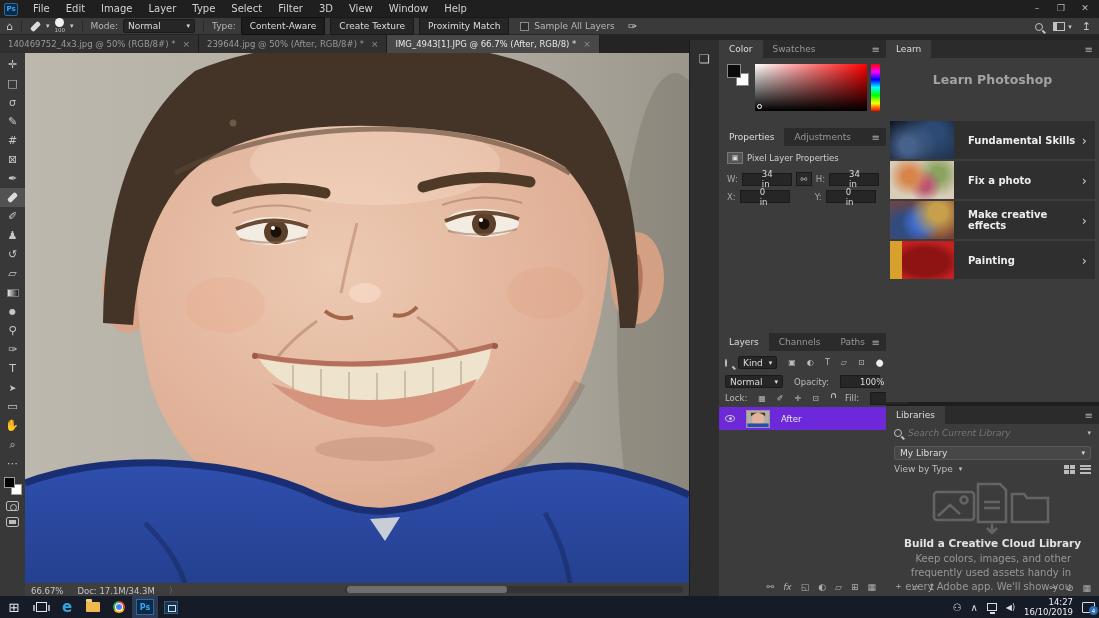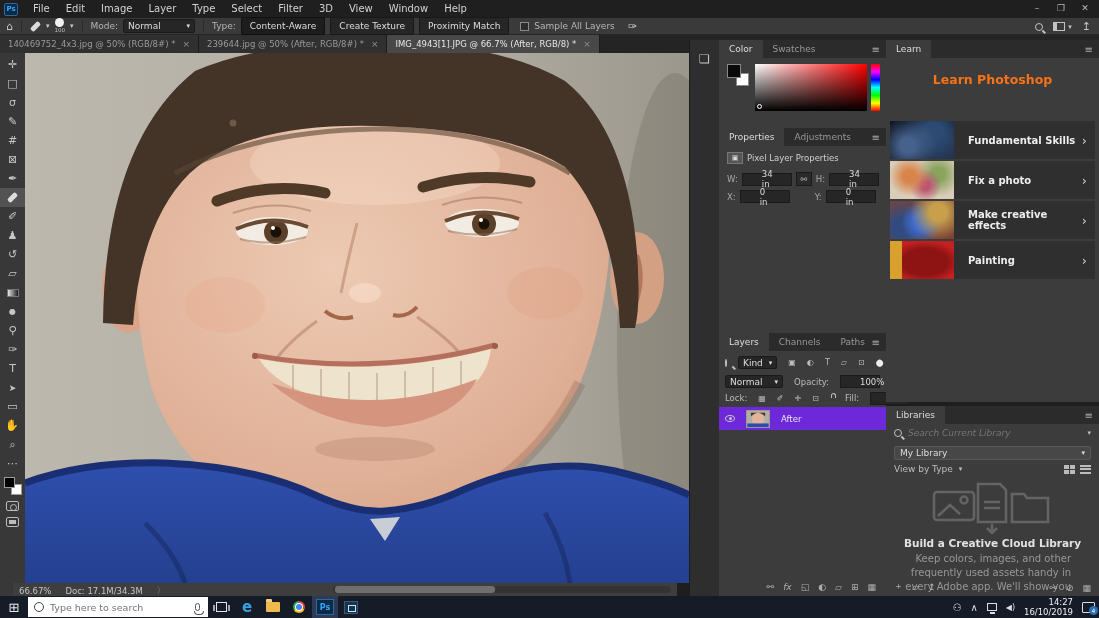--- a/index.html
+++ b/index.html
@@ -40,21 +40,21 @@
 .tool.sel{background:#525252}
 .grad-ic{width:12px;height:8px;background:linear-gradient(to right,#e5e5e5,#1c1c1c);border:1px solid #777}
 .fgbg{position:relative;width:18px;height:18px;margin-top:4px}
 .fgbg .fg{position:absolute;left:0;top:0;width:11px;height:11px;background:#000;border:1px solid #9a9a9a;z-index:2}
 .fgbg .bg{position:absolute;right:0;bottom:0;width:11px;height:11px;background:#fff;border:1px solid #9a9a9a}
 .qmask{width:13px;height:10px;border:1px solid #bbb;border-radius:2px;position:relative;margin-top:6px}
 .qmask:after{content:"";position:absolute;left:3px;top:2px;width:5px;height:5px;border:1px solid #bbb;border-radius:50%}
 .scrmode{width:13px;height:10px;border:1px solid #bbb;border-radius:2px;margin-top:6px;background:linear-gradient(#bbb,#bbb) 2px 2px/7px 4px no-repeat}
 
 #canvas{left:25px;top:53px;width:664px;height:530px;background:#aeaaa0}
-#statusbar{left:13px;top:583px;width:664px;height:15px;background:#3e3e3e;display:flex;align-items:center;font-size:8.5px;color:#c5c5c5;gap:14px;padding-left:6px}
+#statusbar{left:25px;top:583px;width:664px;height:15px;background:#3e3e3e;display:flex;align-items:center;font-size:8.5px;color:#c5c5c5;gap:14px;padding-left:6px}
 .sb-track{position:absolute;left:320px;top:3px;height:7px;width:338px;background:#343434;border-radius:3px}
 .sb-thumb{position:absolute;left:322px;top:3px;width:160px;height:7px;background:#6e6e6e;border-radius:3px}
 
 #dockstrip{left:689px;top:40px;width:30px;height:556px;background:#2e2e2e;border-left:1px solid #1c1c1c;display:flex;justify-content:center;padding-top:12px;color:#c5c5c5;font-size:12px}
 
 .panel{position:absolute;background:#3c3c3c}
 .phead{height:18px;background:#2b2b2b;display:flex;align-items:stretch;position:relative}
 .ptab{padding:0 10px;display:flex;align-items:center;font-size:9px;color:#979797}
 .ptab.active{background:#3c3c3c;color:#dedede}
 .pmenu{position:absolute;right:6px;top:4px;color:#aaa;font-size:10px}
@@ -74,21 +74,21 @@
 .lrow{position:absolute;left:0;width:167px;display:flex;align-items:center;gap:11px;padding:0 6px;font-size:8.5px;color:#bbb}
 .eye{width:10px;height:7px;border:1px solid #c7c7c7;border-radius:50%;position:relative}
 .eye:after{content:"";position:absolute;left:2.5px;top:1px;width:3px;height:3px;background:#c7c7c7;border-radius:50%}
 .lay{height:23px}
 .lay.sel{background:#6d28d9;color:#e8e8e8}
 .lthumb{width:24px;height:18px;border:1px solid #999;background:#b2aea3}
 .lockpad{width:7px;height:6px;background:#bbb;border-radius:1px;position:relative;margin-top:3px}
 .lockpad:before{content:"";position:absolute;left:1px;top:-4px;width:3px;height:4px;border:1px solid #bbb;border-bottom:none;border-radius:3px 3px 0 0}
 .libot{position:absolute;display:flex;gap:9px;color:#adadad;font-size:9px;align-items:center}
 
-.learn-title{position:absolute;width:100%;text-align:center;color:#f97316;font-size:12.5px;font-weight:bold}
+.learn-title{position:absolute;width:100%;text-align:center;color:#a3a3a3;font-size:12.5px;font-weight:bold}
 .learn-sub{position:absolute;left:14px;width:185px;text-align:center;color:#cacaca;font-size:9.5px;line-height:1.35}
 .card{position:absolute;left:4px;width:205px;height:38px;background:#2f2f2f;display:flex;align-items:center}
 .cthumb{width:64px;height:38px;flex:none}
 .clabel{flex:1;padding-left:14px;font-size:10px;font-weight:bold;color:#ededed}
 .cchev{padding-right:8px;color:#cfcfcf;font-size:13px}
 .th-fund{background:#0e1624;background-image:radial-gradient(circle at 28% 65%,#46628c 0 14%,transparent 55%),radial-gradient(circle at 68% 30%,#2c4a74 0 18%,transparent 60%),radial-gradient(circle at 85% 75%,#23344e 0 20%,transparent 60%)}
 .th-fix{background:#d9cdb9;background-image:radial-gradient(circle at 30% 40%,#d8844a 0 12%,transparent 40%),radial-gradient(circle at 55% 65%,#bb5672 0 10%,transparent 38%),radial-gradient(circle at 75% 35%,#8aa35e 0 12%,transparent 42%)}
 .th-make{background:#7c4336;background-image:radial-gradient(circle at 75% 30%,#c8a04c 0 15%,transparent 50%),radial-gradient(circle at 50% 55%,#3d6cd0 0 22%,transparent 55%),radial-gradient(circle at 20% 70%,#324b7e 0 18%,transparent 55%)}
 .th-paint{background:#c32020;background-image:linear-gradient(#d8a02c,#d8a02c),radial-gradient(ellipse at 55% 55%,#8e1414 0 45%,transparent 70%),radial-gradient(circle at 62% 45%,#f0d040 0 8%,transparent 20%);background-size:12px 38px,100% 100%,100% 100%;background-repeat:no-repeat}
 
@@ -546,25 +546,20 @@
     <span>⚯</span>
     <span>⊘</span>
     <span>▦</span>
   </div>
 </div>
 
 <div id="taskbar" class="abs">
   <div class="startbtn">
       <span>⊞</span>
     </div>
-  <div class="searchbox">
-    <div class="cortana"></div>
-    <input readonly="" placeholder="Type here to search" style="">
-    <div class="micic"></div>
-  </div>
   <div class="tbicon">
       <div class="tvic"></div>
     </div>
   <div class="tbicon">
       <span class="edgee">e</span>
     </div>
   <div class="tbicon">
       <div class="folder"></div>
     </div>
   <div class="tbicon">

